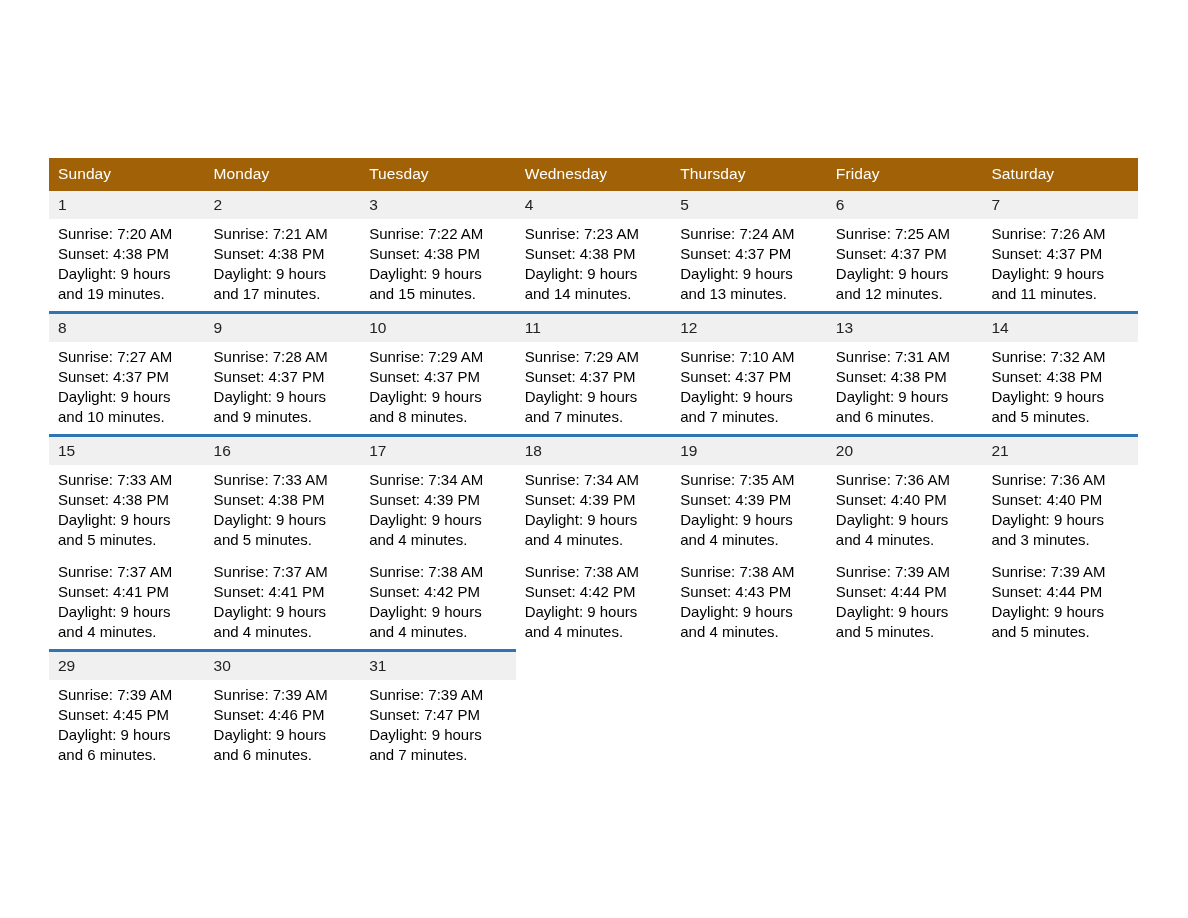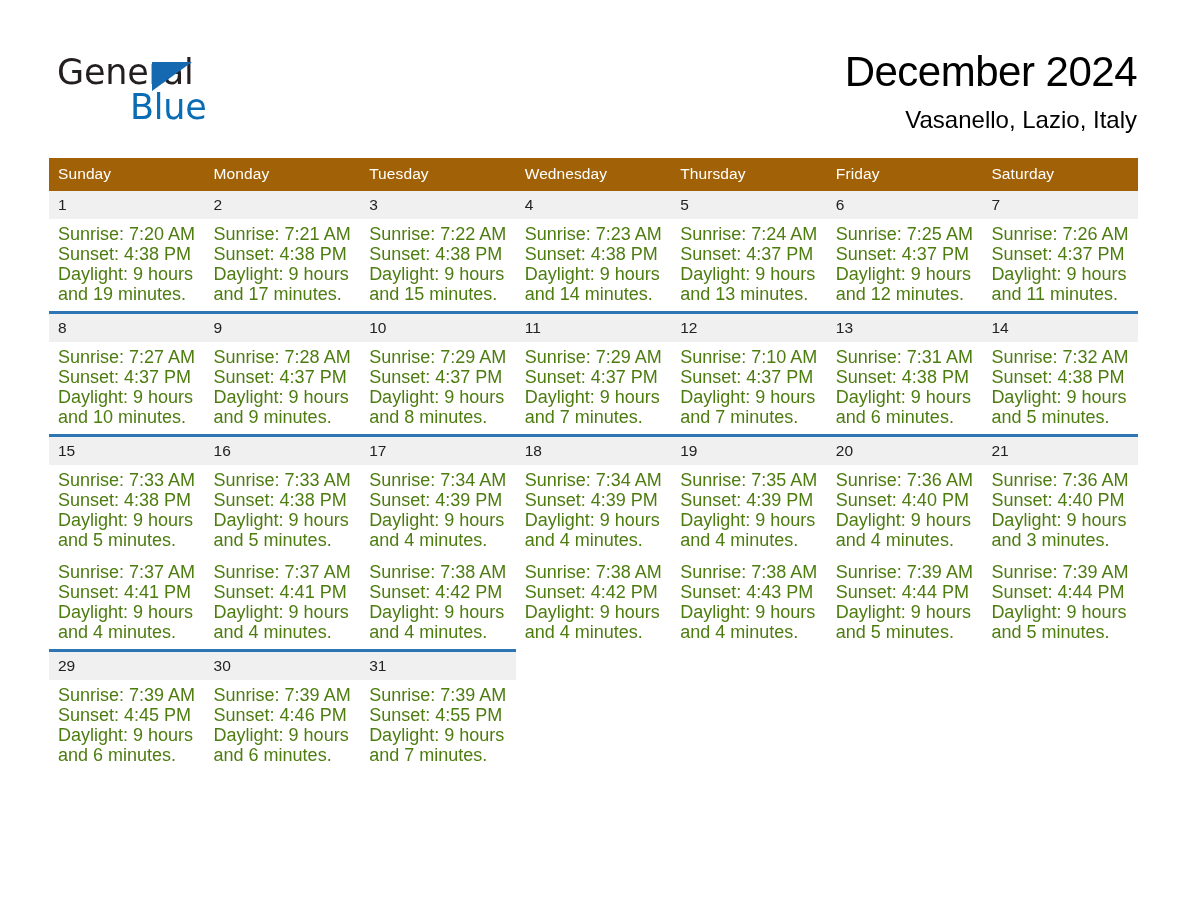--- a/index.html
+++ b/index.html
@@ -130,52 +130,38 @@
   tr.daynum-row.first td {
     border-top: none;
   }
   tr.daynum-row td.empty {
     background: transparent;
     border-top: none;
   }
 
   tr.detail-row td {
     background: #ffffff;
-    font-size: 18px;
+    font-size: 15px;
     line-height: 20px;
-    color: #4d7c0f;
+    color: #000000;
     padding: 5px 6px 1px 9px;
     vertical-align: top;
     height: 86px;
   }
   tr.detail-row td .line {
     display: block;
     white-space: nowrap;
   }
   tr.detail-row td.empty { background: transparent; }
 </style>
 </head>
 <body>
 
 <div class="page">
 
-  <div class="header">
-
-    <div class="logo">
-      <span class="logo-general">General</span>
-      <span class="logo-flag"></span>
-      <span class="logo-blue">Blue</span>
-    </div>
-
-    <div class="title-block">
-      <div class="month-title">December 2024</div>
-      <div class="location">Vasanello, Lazio, Italy</div>
-    </div>
-
-  </div>
 
   <div class="calendar">
     <table class="cal">
       <colgroup>
         <col>
           <col>
           <col>
           <col>
           <col>
           <col>
@@ -413,21 +399,21 @@
               <span class="line">and 6 minutes.</span>
             </td>
             <td>
               <span class="line">Sunrise: 7:39 AM</span>
               <span class="line">Sunset: 4:46 PM</span>
               <span class="line">Daylight: 9 hours</span>
               <span class="line">and 6 minutes.</span>
             </td>
             <td>
               <span class="line">Sunrise: 7:39 AM</span>
-              <span class="line">Sunset: 4:55 PM</span>
+              <span class="line">Sunset: 7:47 PM</span>
               <span class="line">Daylight: 9 hours</span>
               <span class="line">and 7 minutes.</span>
             </td>
             <td class="empty"></td>
             <td class="empty"></td>
             <td class="empty"></td>
             <td class="empty"></td>
           </tr>
         </tbody>
     </table>

